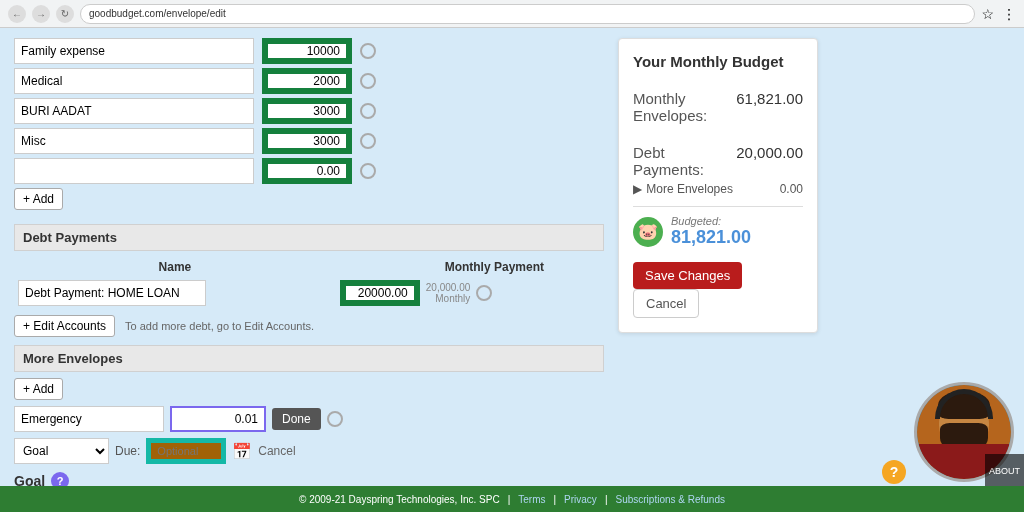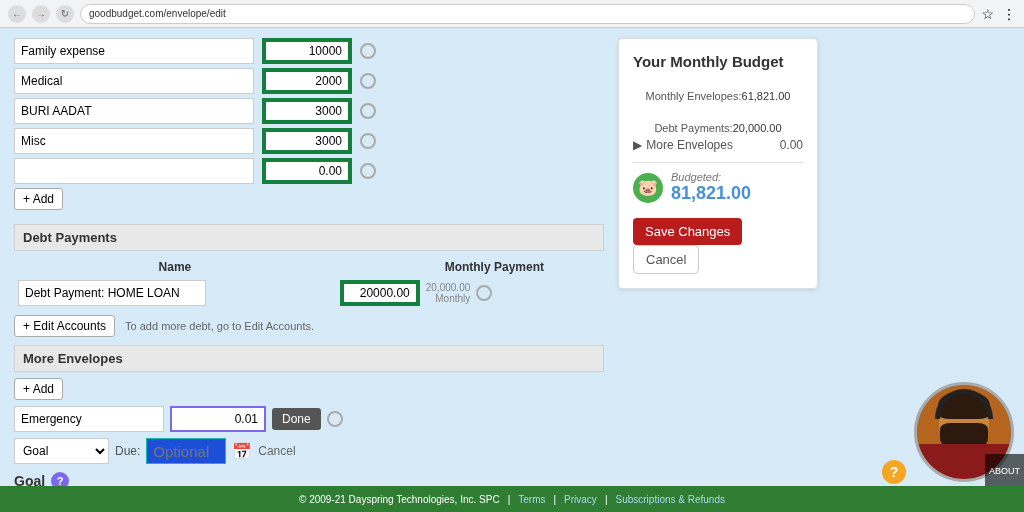--- a/index.html
+++ b/index.html
@@ -72,21 +72,21 @@
       width: 240px;
       height: 26px;
       border: 1px solid #ccc;
       padding: 2px 6px;
       font-size: 12px;
       background: white;
     }
     .envelope-amount-input {
       width: 90px;
       height: 26px;
-      border: 4px solid #15803d;
+      border: 6px solid #15803d;
       padding: 2px 6px;
       font-size: 12px;
       background: white;
       text-align: right;
     }
     .circle-icon {
       width: 16px; height: 16px;
       border: 2px solid #aaa;
       border-radius: 50%;
       cursor: pointer;
@@ -171,24 +171,24 @@
     }
 
     .due-label {
       font-size: 12px;
       color: #555;
     }
 
     .due-input {
       width: 80px;
       height: 26px;
-      border: 1px solid #14b8a6;
+      border: 5px solid #14b8a6;
       padding: 2px 6px;
-      font-size: 15px;
-      background: #1d4ed8;
+      font-size: 11px;
+      background: #a16207;
     }
 
     .btn-done {
       background: #555;
       color: white;
       border: none;
       padding: 4px 10px;
       font-size: 12px;
       cursor: pointer;
       border-radius: 3px;
@@ -243,22 +243,22 @@
 
     .budget-card-title {
       font-size: 15px;
       font-weight: bold;
       color: #333;
       margin-bottom: 12px;
     }
 
     .budget-line {
       display: flex;
-      justify-content: center;
-      font-size: 11px;
+      justify-content: flex-end;
+      font-size: 15px;
       color: #555;
       margin-bottom: 4px;
       margin-top: 20px;
     }
 
     .budget-line .amount {
       color: #333;
       font-weight: normal;
     }
 

